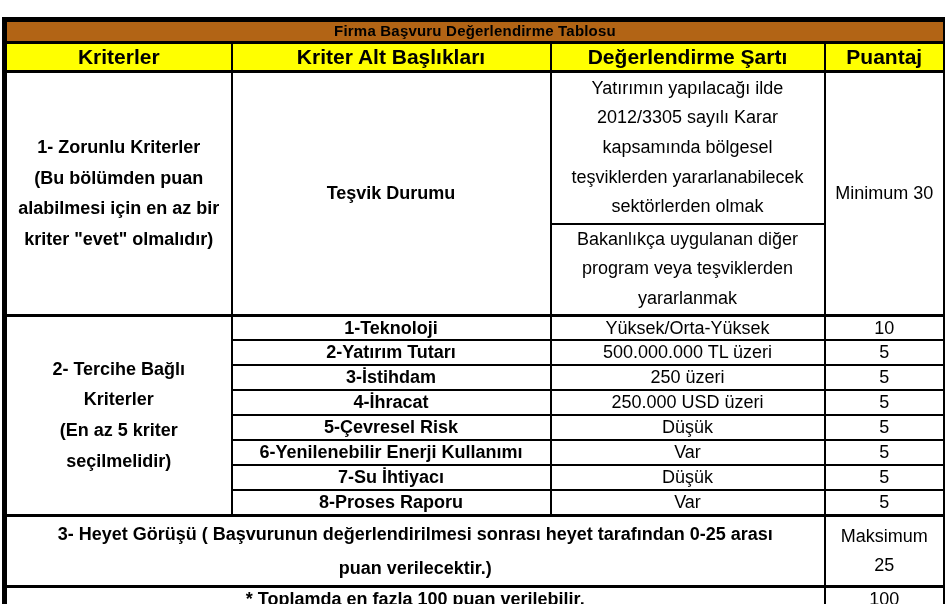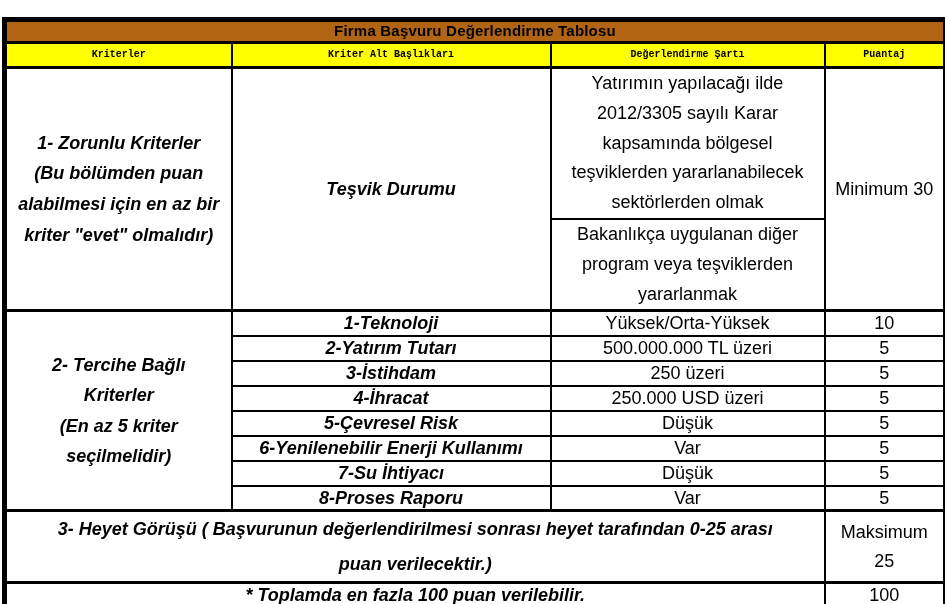--- a/index.html
+++ b/index.html
@@ -32,36 +32,35 @@
   }
   td {
     border: 2px solid var(--border);
     text-align: center;
     vertical-align: middle;
     padding: 0 4px;
     font-size: 18px;
     line-height: 1.25;
     overflow: hidden;
   }
-  .b { font-weight: bold; font-style: italic; }
+  .b { font-weight: bold; }
   tr.title-row td {
     background: var(--title-bg);
     font-weight: bold;
     font-size: 15px;
     height: 22px;
     border-bottom-width: 3px;
     letter-spacing: 0.2px;
   }
   tr.header-row td {
     background: var(--header-bg);
     font-weight: bold;
-    font-size: 10px;
+    font-size: 21px;
     height: 25px;
     border-bottom-width: 3px;
-    font-family: Liberation Mono, monospace;
   }
   td.cond-a {
     height: 152px;
     line-height: 1.65;
     padding: 0 14px;
   }
   td.cond-b {
     height: 74px;
     line-height: 1.65;
     padding: 0 14px;

